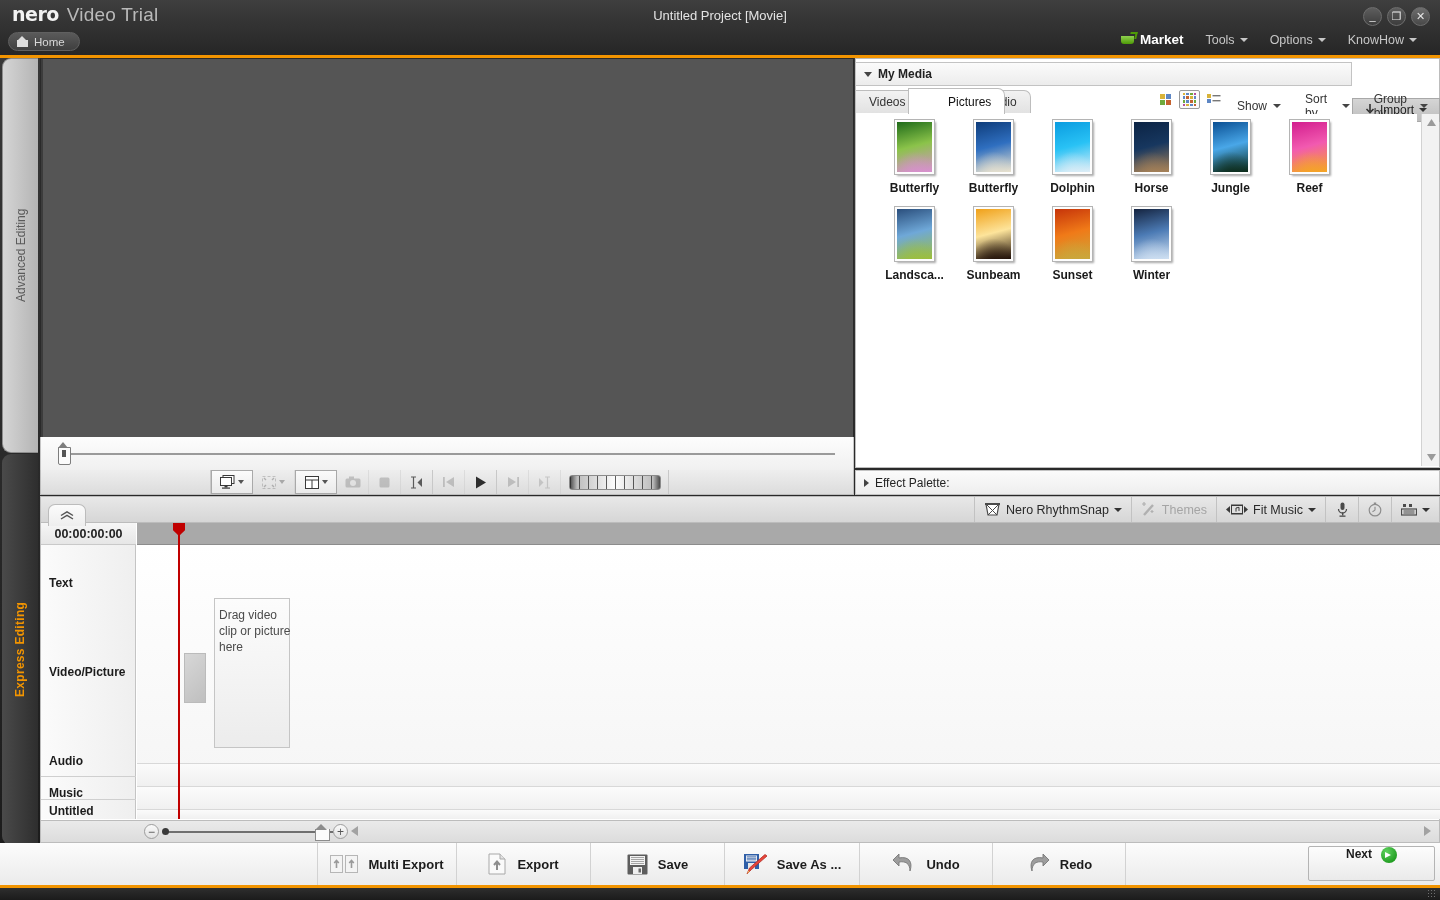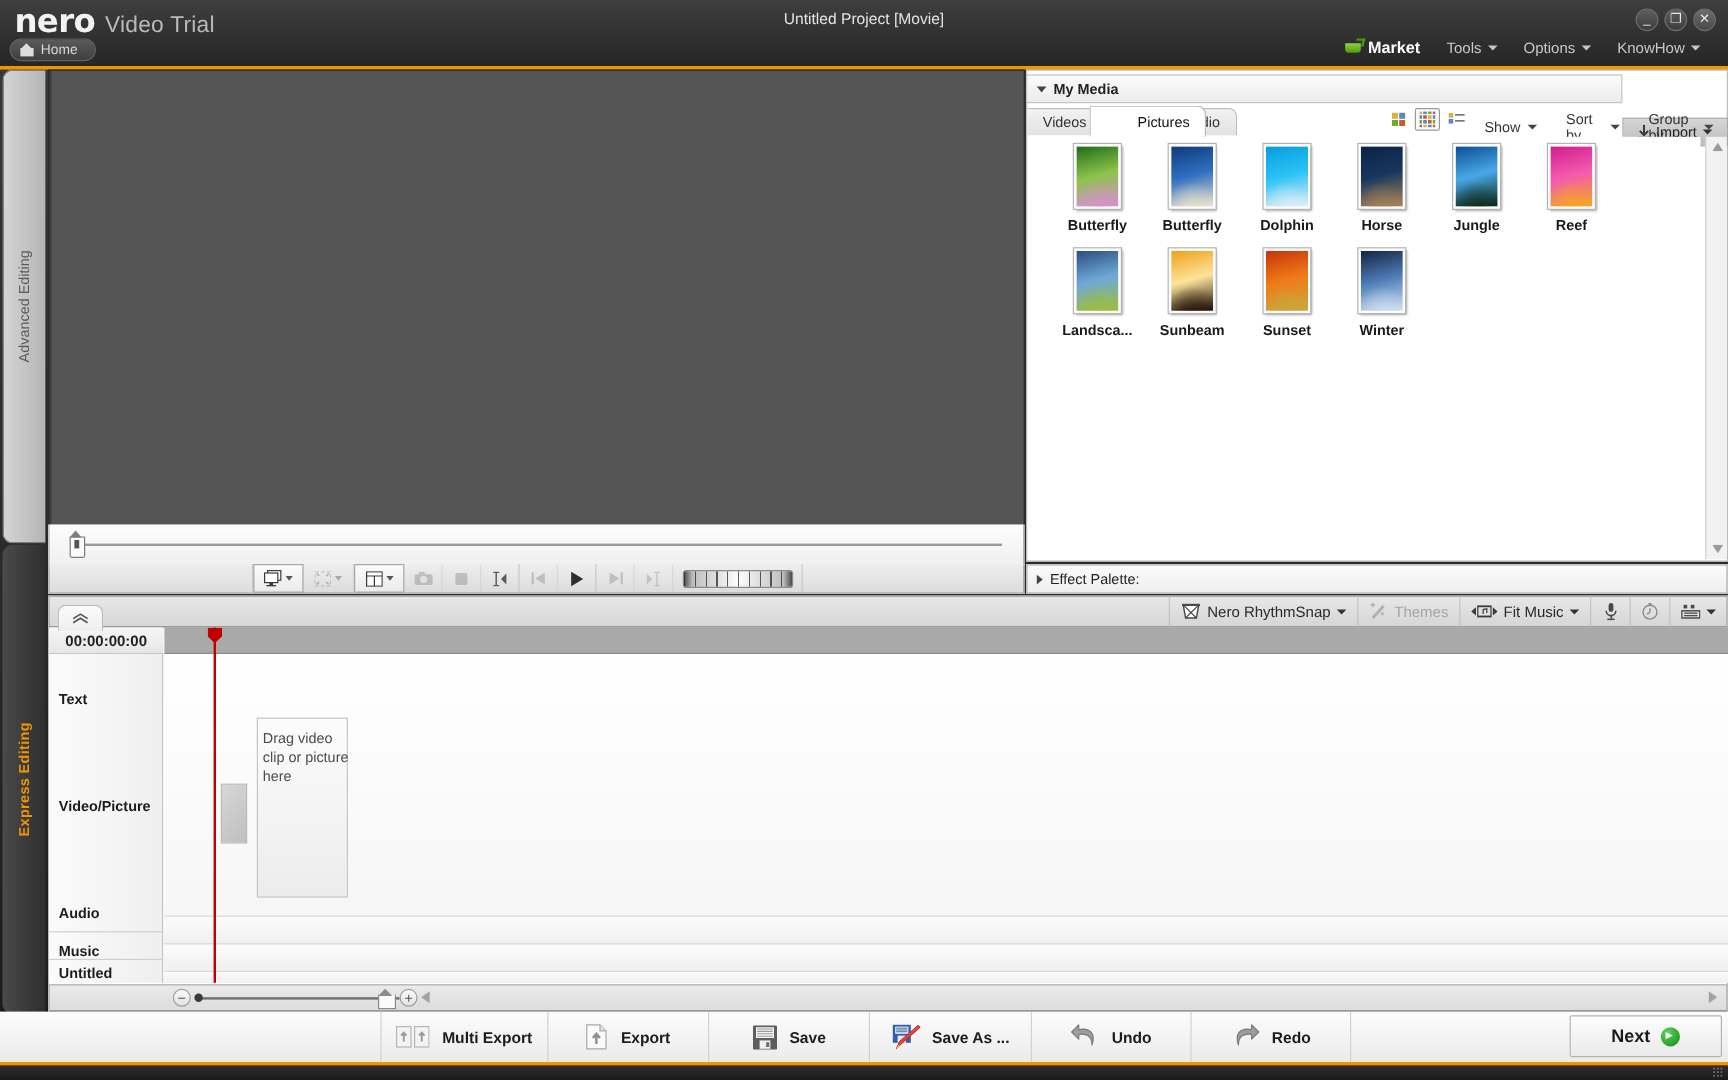--- a/index.html
+++ b/index.html
@@ -12,21 +12,21 @@
     color: #333;
     -webkit-font-smoothing: antialiased;
   }
   #app { position:relative; width:1440px; height:900px; overflow:hidden;
          background: linear-gradient(#3a3a3a 0%, #2c2c2c 45%, #1a1a1a 100%); }
 
   
   .titlebar { position:absolute; left:0; top:0; width:1440px; height:55px;
               background: linear-gradient(#3f3f3f 0%, #343434 40%, #262626 100%); }
   .brand { position:absolute; left:12px; top:3px; display:flex; align-items:baseline; gap:8px; }
-  .brand-nero { font-family:"DejaVu Sans", sans-serif; font-weight:bold; font-size:27px;
+  .brand-nero { font-family:"DejaVu Sans", sans-serif; font-weight:bold; font-size:19px;
                 color:#f2f2f2; letter-spacing:-0.5px; }
   .brand-sub { font-size:19px; color:#b9b9b9; font-weight:300; letter-spacing:0.2px; }
   .home-btn { position:absolute; left:8px; top:32px; height:19px; padding:0 14px 0 8px;
               display:flex; align-items:center; gap:6px;
               background:linear-gradient(#5a5a5a,#3f3f3f); border:1px solid #606060;
               border-radius:10px; color:#d8d8d8; font-size:11.5px; cursor:pointer; }
   .home-ico { width:11px; height:10px; position:relative; }
   .home-ico::before { content:""; position:absolute; left:0; top:3px; width:11px; height:7px;
                       background:#ddd; }
   .home-ico::after { content:""; position:absolute; left:0; top:-1px; border-left:5.5px solid transparent;
@@ -224,22 +224,22 @@
                background:linear-gradient(#fcfcfc,#ebebeb); display:flex; align-items:stretch; }
   .ab-pad { width:317px; }
   .abtn { display:flex; align-items:center; justify-content:center; gap:10px;
           border-left:1px solid #d2d2d2; font-size:13px; font-weight:bold; color:#1c1c1c;
           cursor:pointer; }
   .abtn.multi { width:139px; } .abtn.exp2 { width:134px; }
   .abtn.sv { width:134px; } .abtn.svas { width:135px; }
   .abtn.undo { width:133px; } .abtn.redo { width:133px; }
   .ab-fill { flex:1; border-left:1px solid #d2d2d2; }
   .next-btn { width:127px; margin:3px 5px 4px 0; background:linear-gradient(#fdfdfd,#eaeaea);
-              border:1px solid #b4b4b4; border-radius:2px; display:flex; align-items:center;
-              justify-content:center; gap:9px; font-size:15px; font-weight:bold; color:#1c1c1c;
+              border:1px solid #b4b4b4; border-radius:2px; display:flex; 
+              justify-content:center; gap:9px; font-size:12px; font-weight:bold; color:#1c1c1c;
               cursor:pointer; }
   .arrow-circ { width:16px; height:16px; border-radius:50%;
                 background:radial-gradient(circle at 35% 30%, #5fd35f, #0c8a0c);
                 position:relative; }
   .arrow-circ::after { content:""; position:absolute; left:4px; top:4.5px;
                        border-top:3.5px solid transparent; border-bottom:3.5px solid transparent;
                        border-left:6px solid #fff; }
   .orange-bot { position:absolute; left:0; top:885px; width:1440px; height:3px; background:#f29400; }
   .footer { position:absolute; left:0; top:888px; width:1440px; height:12px;
             background:linear-gradient(#2e2e2e,#1b1b1b); }

